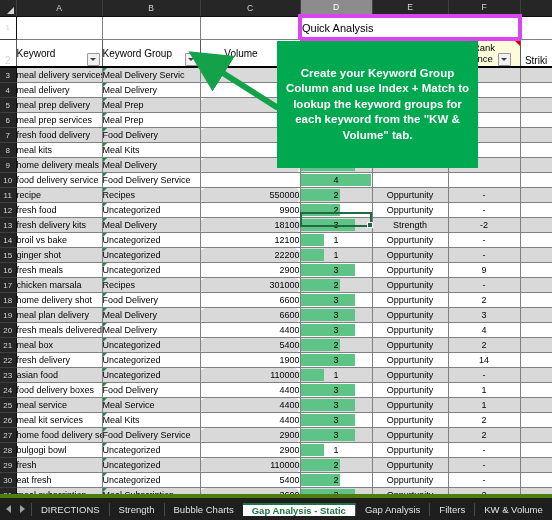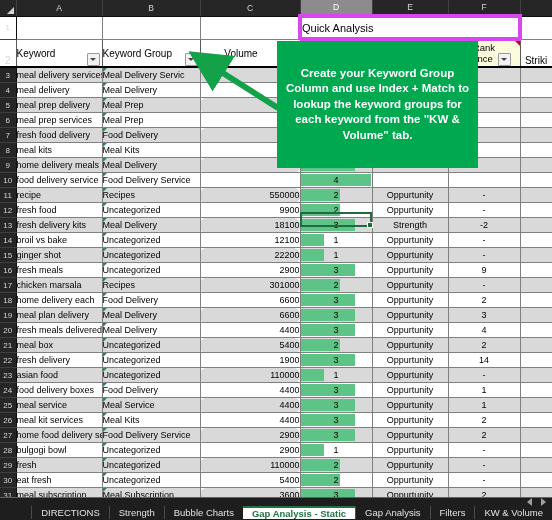--- a/index.html
+++ b/index.html
@@ -229,24 +229,23 @@
     box-sizing: border-box;
   }
 
   
   .tabbar {
     position: absolute;
     left: 0; bottom: 0;
     width: 552px;
     height: 22px;
     background: #1e1e1e;
-    border-top: 1px solid #4d7c0f;
+    border-top: 4px solid #4d7c0f;
     display: flex;
-    align-items: flex-end;
-    flex-direction: column;
+    align-items: center;
   }
   .navbtns {
     display: flex;
     align-items: center;
     padding: 0 6px;
     gap: 9px;
   }
   .navarrow {
     width: 0; height: 0;
     border-style: solid;
@@ -570,21 +569,21 @@
                 <div class="dbfill" style="width:55%"></div>
                 <div class="dbval">2</div>
               </div>
             </td>
             <td class="c ctr band">Oppurtunity</td>
             <td class="c ctr band">-</td>
             <td class="c band"></td>
           </tr>
           <tr>
             <td class="rowhdr">18</td>
-            <td class="c pad">home delivery each</td>
+            <td class="c pad">home delivery shot</td>
             <td class="c pad relpos"><span class="gmark"></span>Food Delivery</td>
             <td class="c r">6600</td>
             <td class="c">
               <div class="dbwrap">
                 <div class="dbfill" style="width:77%"></div>
                 <div class="dbval">3</div>
               </div>
             </td>
             <td class="c ctr">Oppurtunity</td>
             <td class="c ctr">2</td>

